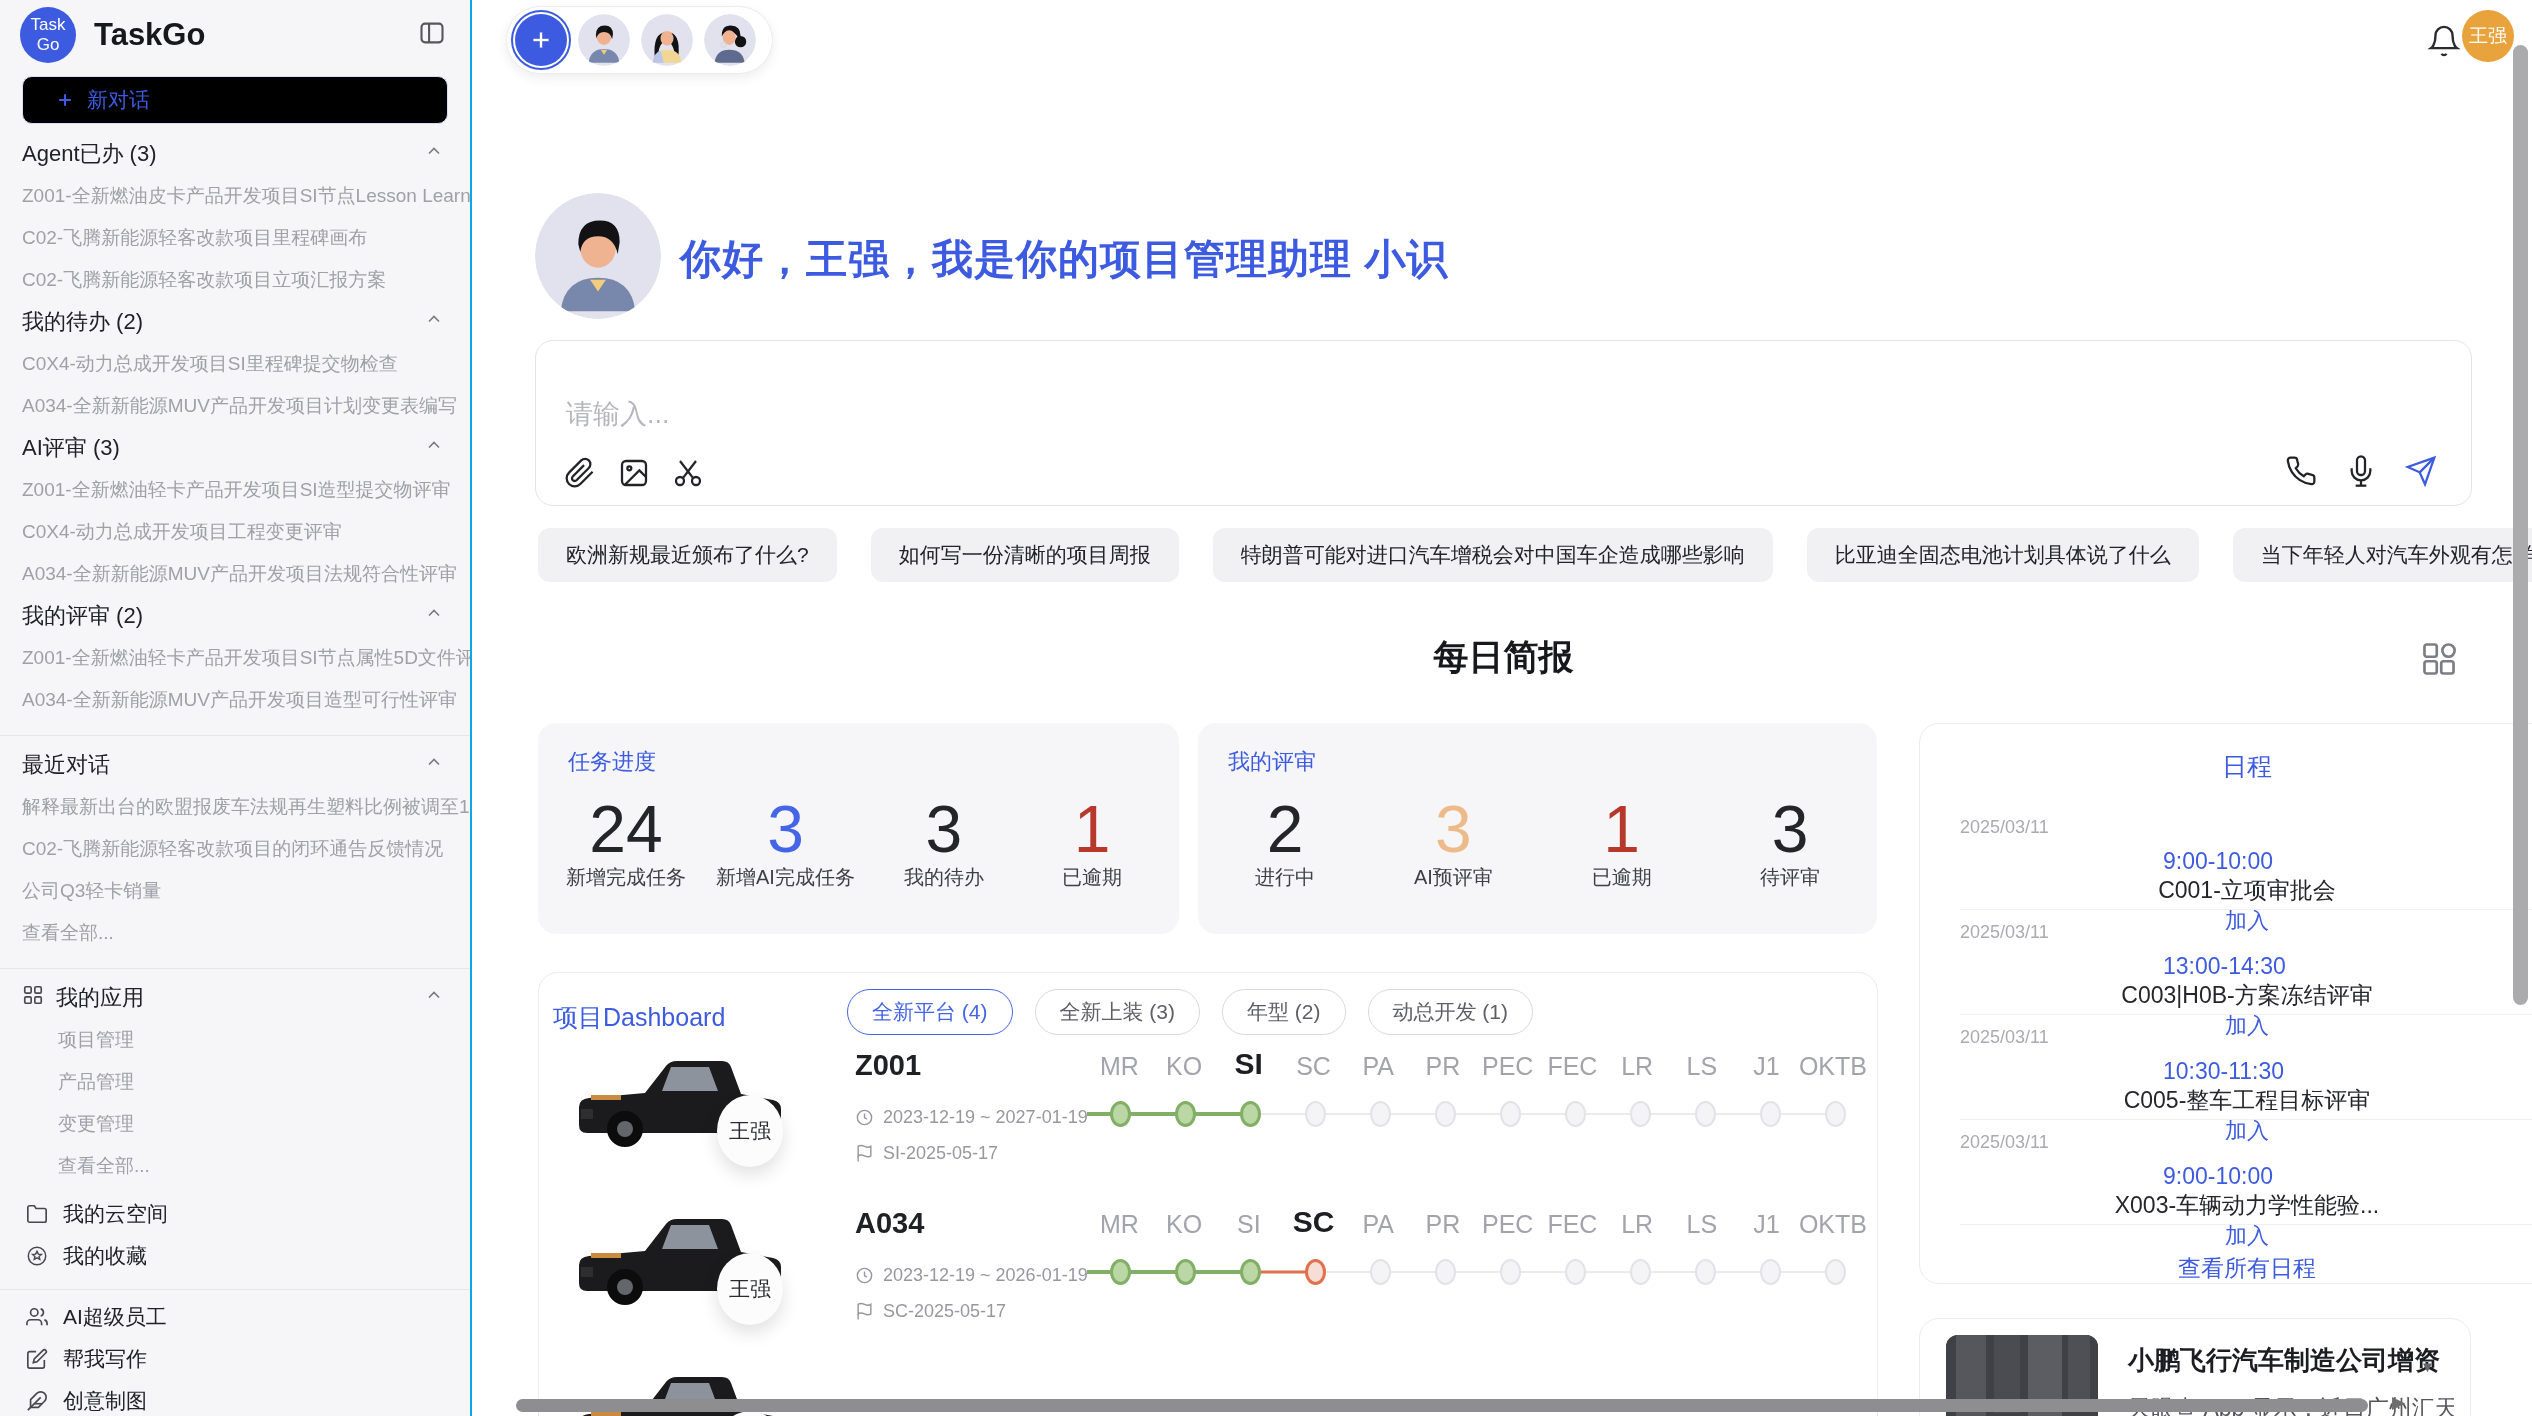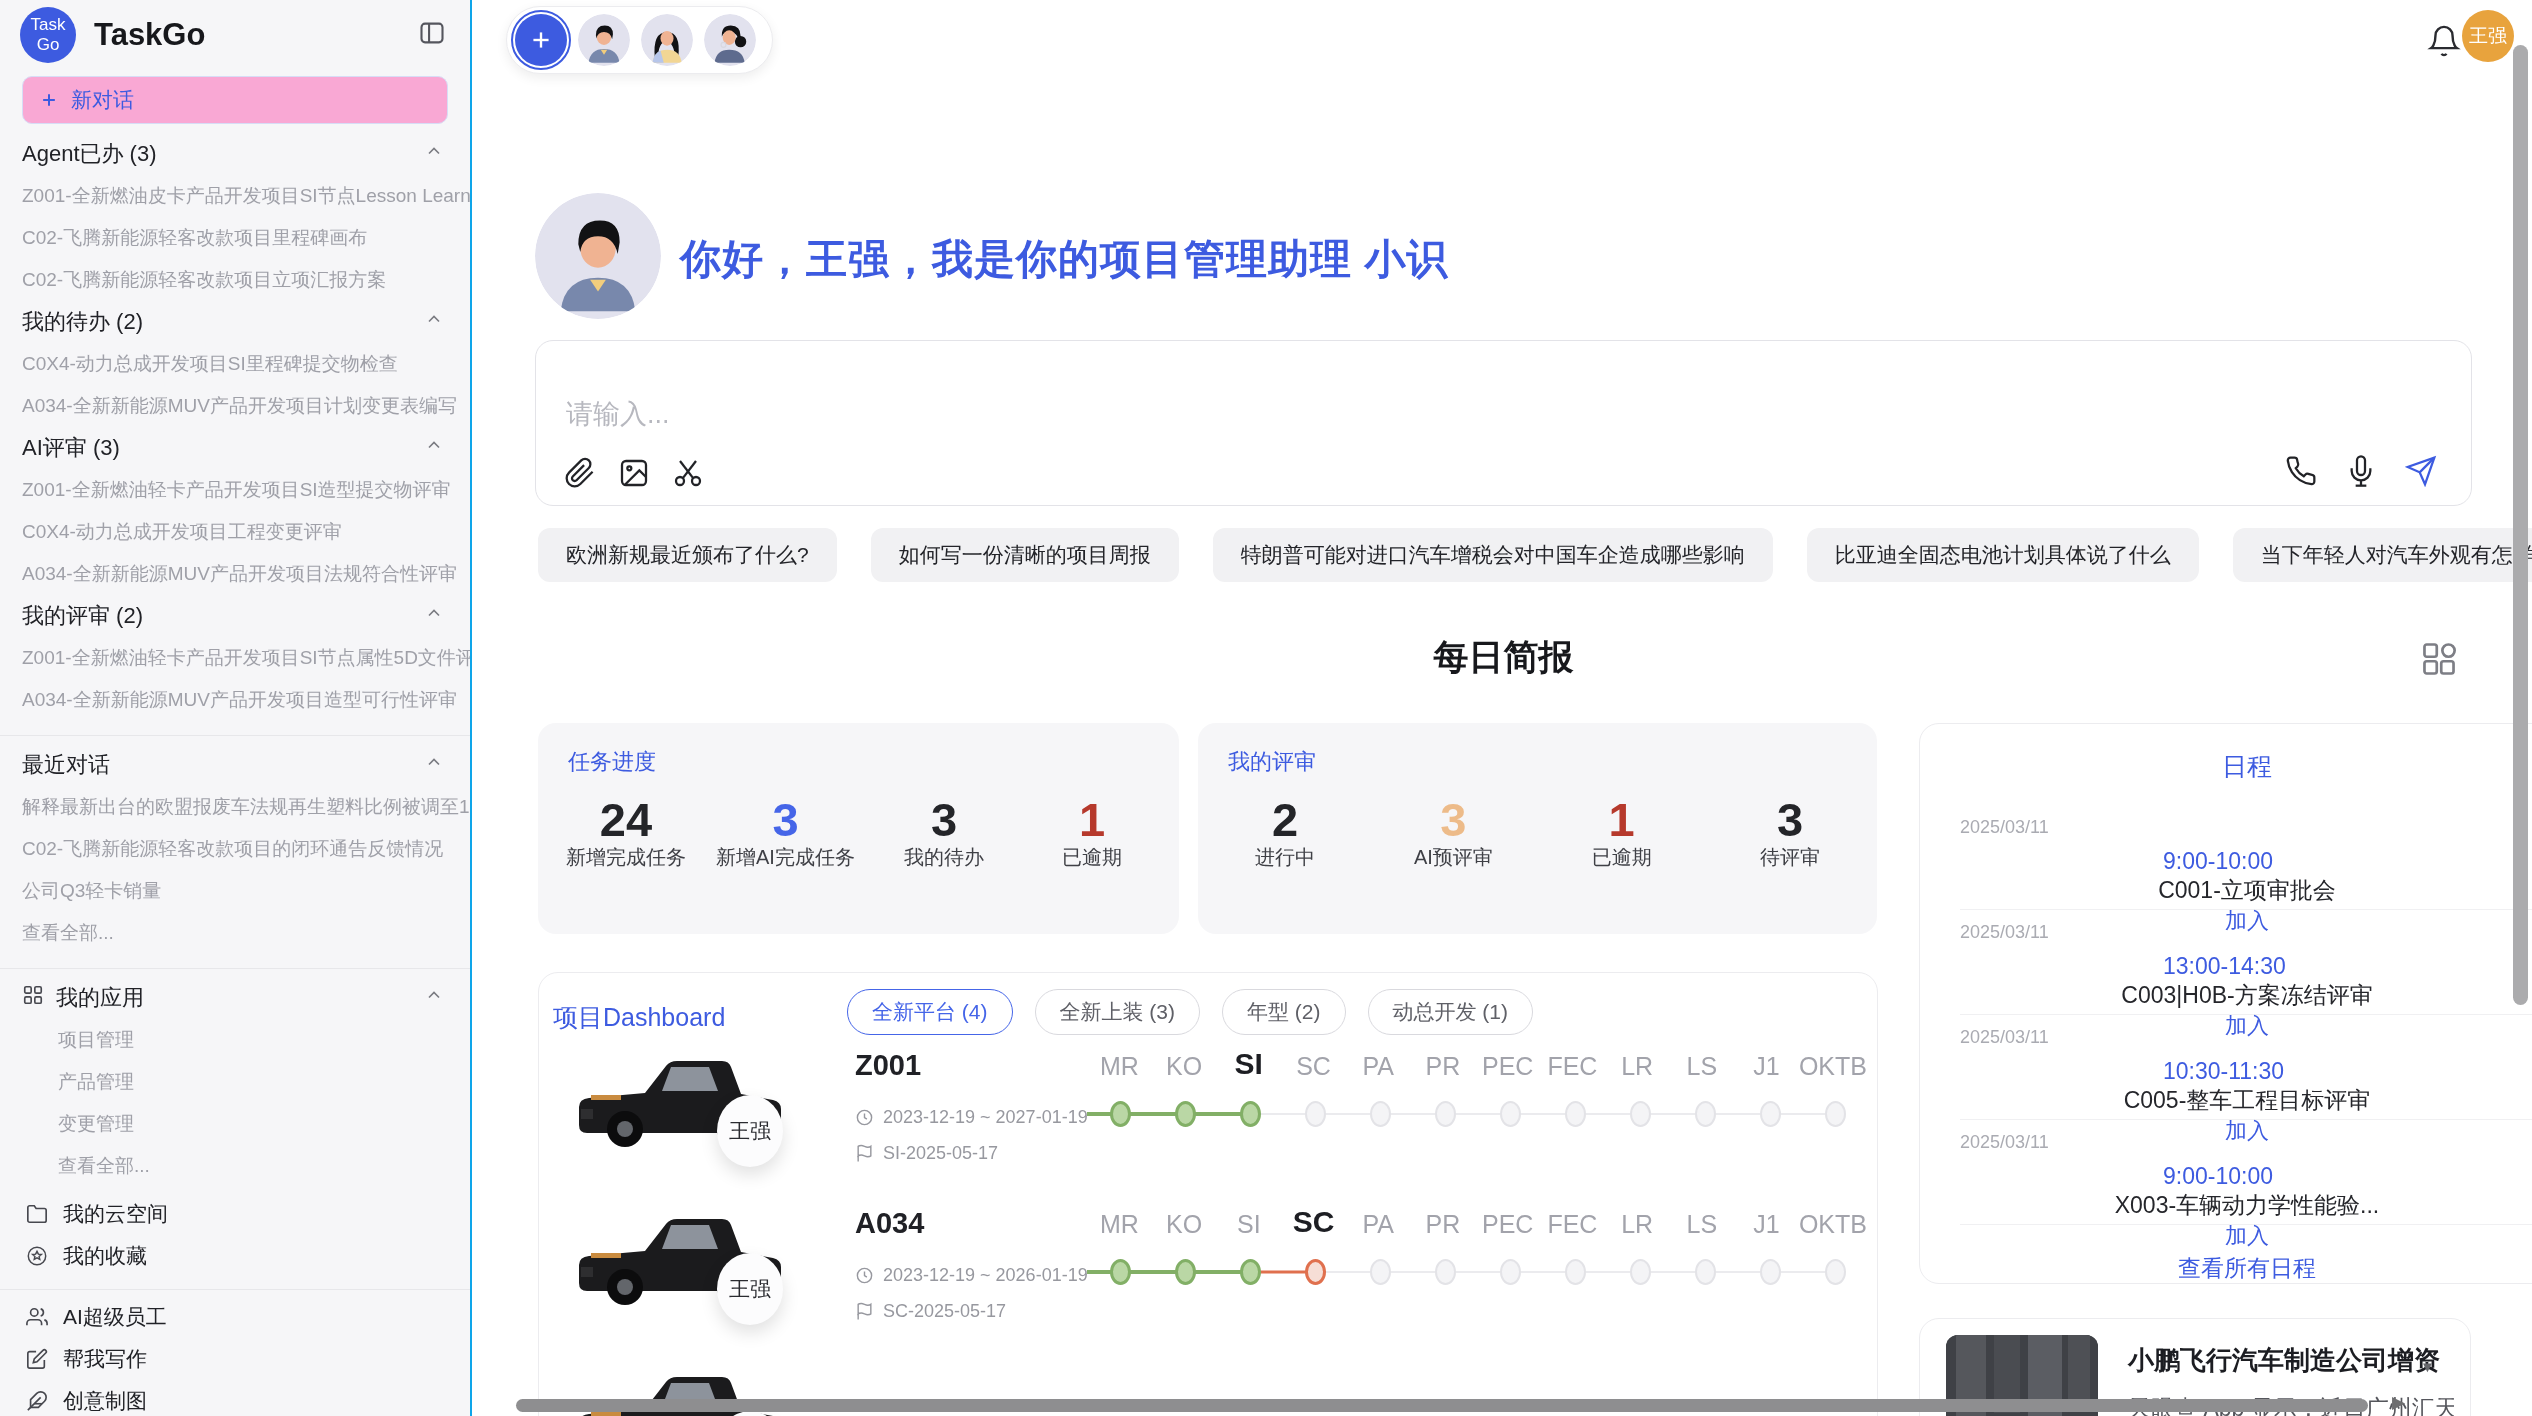--- a/index.html
+++ b/index.html
@@ -9,23 +9,23 @@
 
   
   .sidebar { position:absolute; left:0; top:0; width:472px; height:1416px;
              background:#f6f6f8; border-right:2px solid #0ea5e9; }
   .logo-row { display:flex; align-items:center; height:70px; padding:0 24px 0 20px; }
   .logo-circle { width:56px; height:56px; border-radius:50%; background:var(--accent);
                  color:#fff; display:flex; flex-direction:column; align-items:center;
                  justify-content:center; font-size:17px; line-height:1.15; }
   .app-title { margin-left:18px; font-size:31px; font-weight:700; color:#17181c; }
   .collapse-icon { margin-left:auto; color:#55565e; }
-  .new-chat { margin:6px 22px 0; height:48px; border-radius:10px; background:#f9a8d4;
+  .new-chat { margin:6px 22px 0; height:48px; border-radius:10px; background:#000000;
               border:1px solid #d7ddf6; color:var(--accent); font-size:21px;
-              display:flex; align-items:center; gap:12px; padding-left:16px; cursor:pointer; }
+              display:flex; align-items:center; gap:12px; padding-left:32px; cursor:pointer; }
   .nav { margin-top:9px; }
   .sec-hdr { height:42px; display:flex; align-items:center; padding:0 26px 0 22px;
              font-size:22px; color:#212227; font-weight:500; }
   .sec-hdr .chev { margin-left:auto; color:#7a7b82; }
   .sec-item { height:42px; display:flex; align-items:center; padding:0 14px 0 22px;
               font-size:19px; color:#9fa0a8; white-space:nowrap; overflow:hidden; cursor:pointer; }
   .sub-item { padding-left:58px; }
   .nav-div { border-top:1px solid #e7e7ea; margin:14px 0 8px; }
   .nav-div2 { border-top:1px solid #e7e7ea; margin:12px 0 6px; }
   .link-row { height:42px; display:flex; align-items:center; gap:15px; padding-left:26px;
@@ -74,21 +74,21 @@
   .briefing-title { position:absolute; left:535px; top:634px; width:1937px; text-align:center;
                     font-size:35px; font-weight:700; color:#17181c; }
   .briefing-grid { position:absolute; left:2420px; top:640px; color:#7d7e85; cursor:pointer; }
   .stat-card { position:absolute; top:723px; height:211px; background:#f6f6f8; border-radius:18px; }
   .stat-card.task { left:538px; width:641px; }
   .stat-card.review { left:1198px; width:679px; }
   .stat-title { position:absolute; left:30px; top:24px; font-size:22px; color:var(--accent); }
   .stat-row { position:absolute; left:28px; right:28px; top:72px; display:flex;
               justify-content:space-between; text-align:center; }
   .stat { min-width:118px; }
-  .stat-value { font-size:47px; font-weight:700; line-height:1.05; }
+  .stat-value { font-size:66px; font-weight:400; line-height:1.05; }
   .tone-dark { color:#242529; } .tone-blue { color:var(--blue); }
   .tone-red { color:var(--red); } .tone-orange { color:var(--orange); }
   .stat-label { font-size:20px; color:#3f4046; }
 
   
   .dash-card { position:absolute; left:538px; top:972px; width:1340px; height:500px;
                background:#fff; border:1px solid #ececef; border-radius:20px; overflow:hidden; }
   .dash-title { position:absolute; left:14px; top:28px; font-size:25px; color:var(--accent); }
   .dash-tabs { position:absolute; left:308px; top:16px; display:flex; gap:22px; }
   .dash-tab { height:46px; border-radius:23px; border:1px solid #d9d9de; color:#5f6067;

